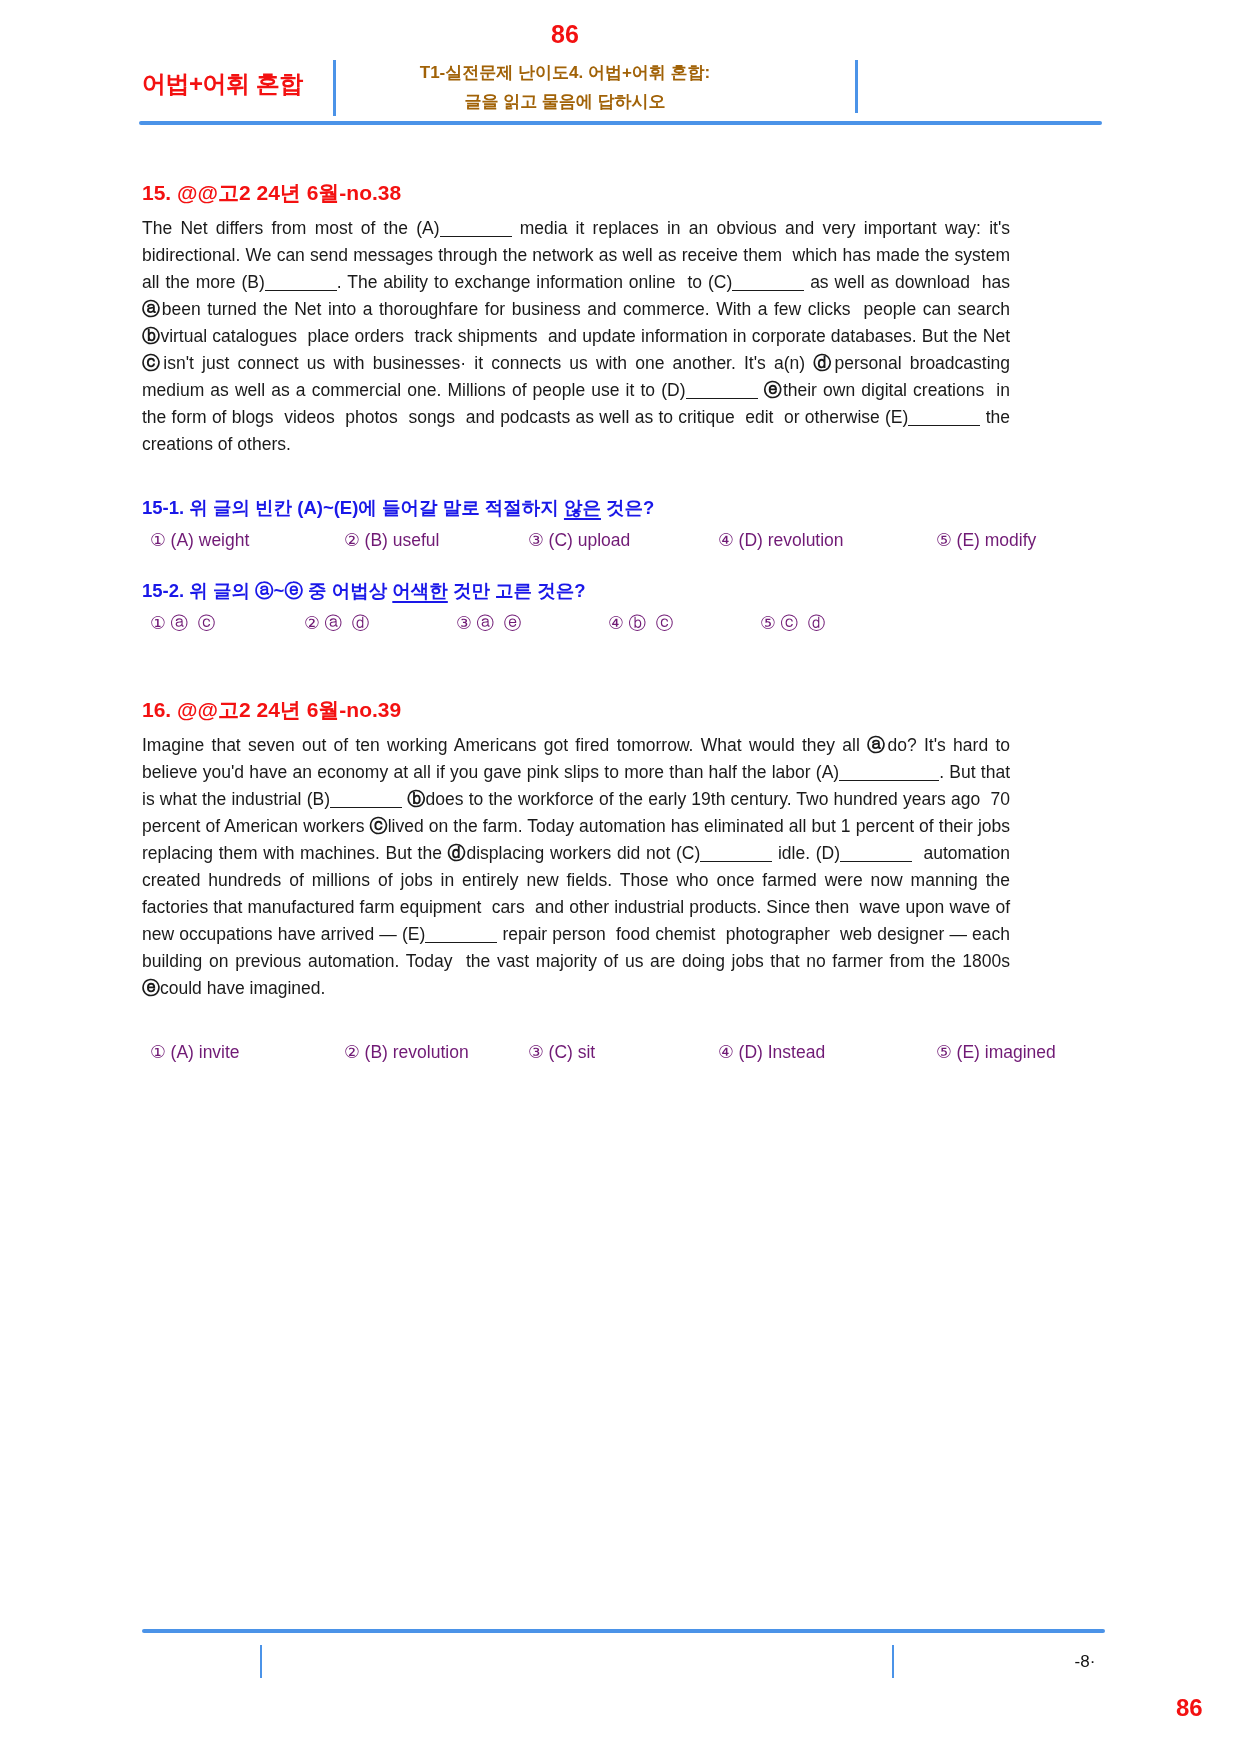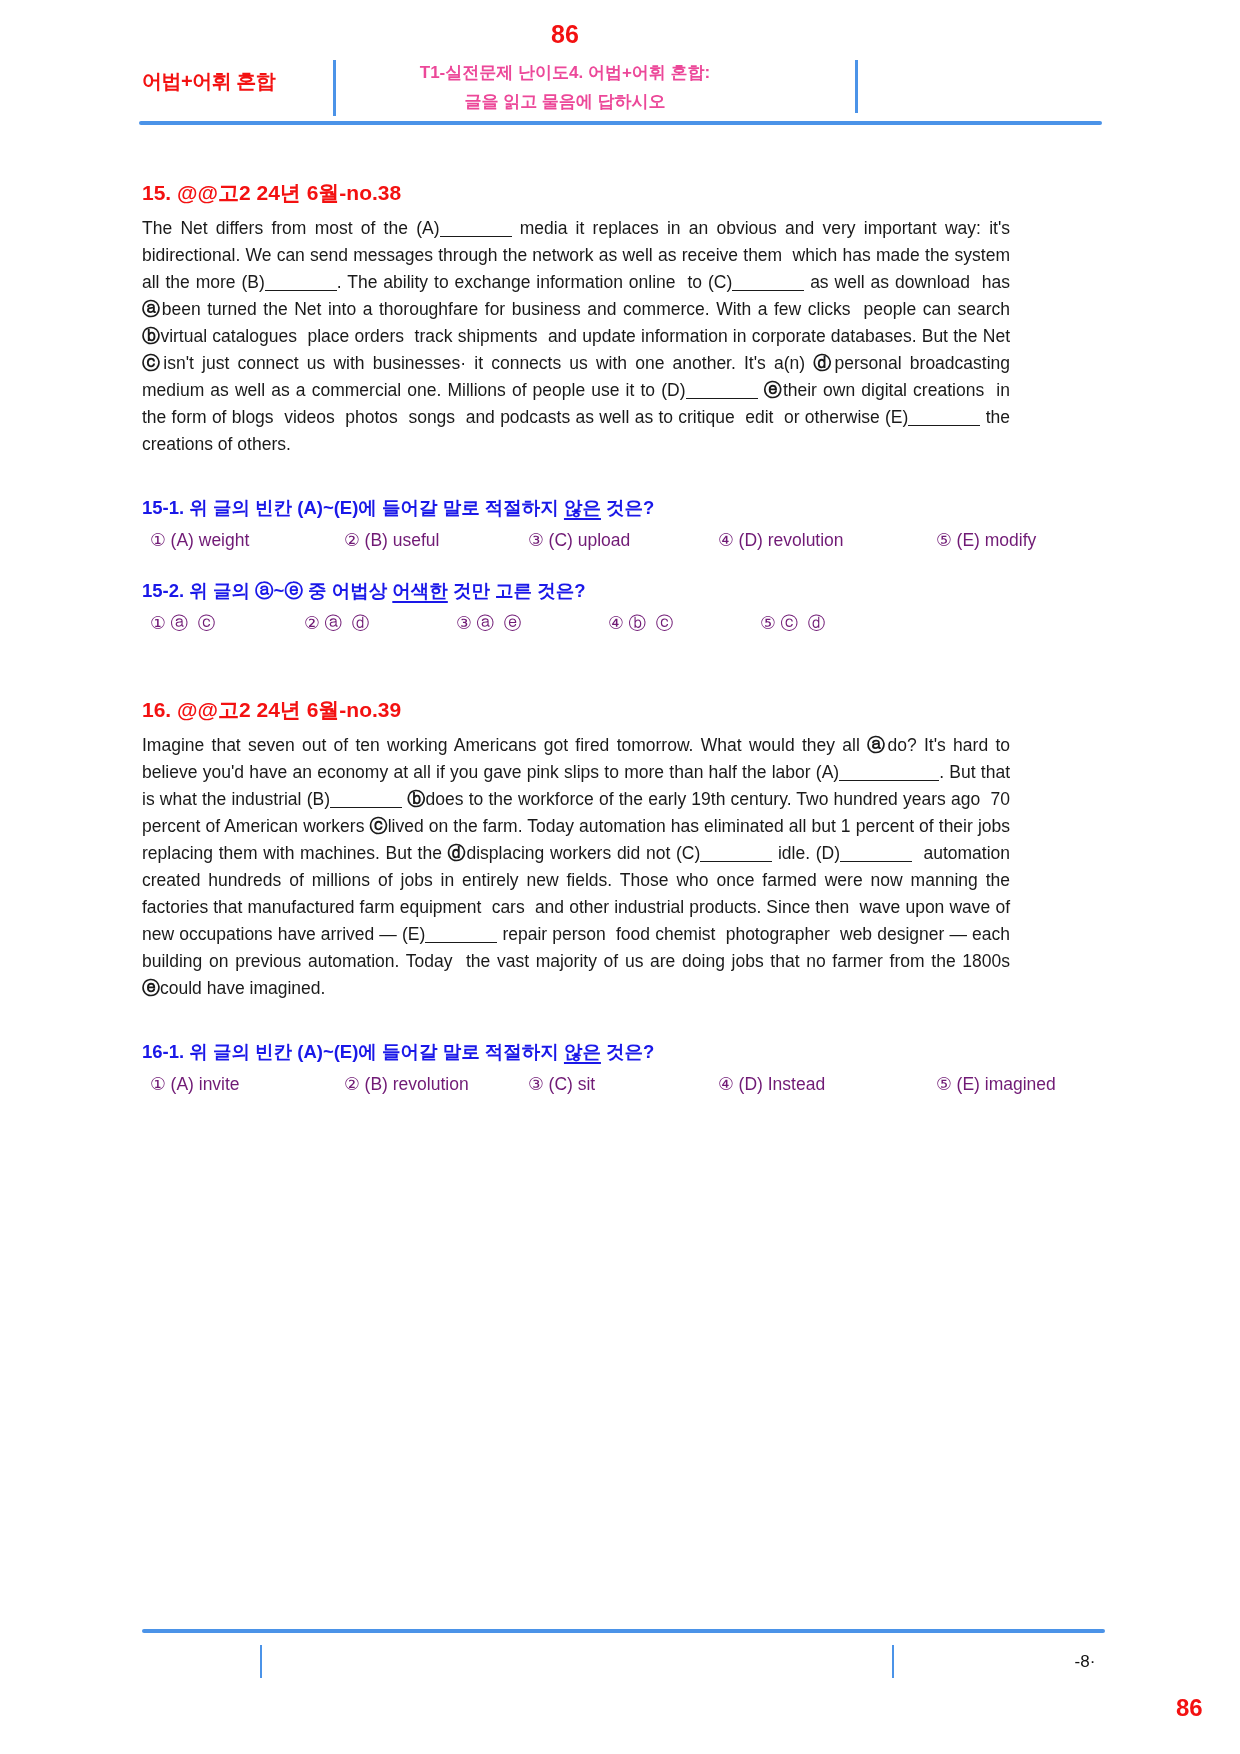--- a/index.html
+++ b/index.html
@@ -3,24 +3,24 @@
 <meta charset="utf-8">
 <style>
   html,body{margin:0;padding:0;background:#ffffff;}
   .page{
     position:relative;width:1240px;height:1754px;background:#ffffff;overflow:hidden;
     font-family:"Liberation Sans","DejaVu Sans",sans-serif;color:#1a1a1a;
   }
   
   .top-num{position:absolute;top:20px;left:0;width:1130px;text-align:center;
     font-size:25px;font-weight:600;color:#f31111;}
-  .header-left{position:absolute;left:142px;top:68px;font-size:20px;font-weight:800;
+  .header-left{position:absolute;left:142px;top:68px;font-size:24px;font-weight:800;
     color:#f31111;letter-spacing:-0.5px;}
   .header-center{position:absolute;left:365px;top:58px;width:400px;text-align:center;
-    color:#ec4899;font-weight:600;font-size:17px;line-height:29px;}
+    color:#a16207;font-weight:600;font-size:17px;line-height:29px;}
   .vbar{position:absolute;width:3px;background:#4b93e8;}
   .vbar1{left:333px;top:60px;height:56px;}
   .vbar2{left:855px;top:60px;height:53px;}
   .hrule{position:absolute;height:4px;background:#4b93e8;border-radius:2px;}
   .hrule.top{top:121px;left:139px;width:963px;}
   .hrule.bottom{top:1629px;left:142px;width:963px;}
   
   main{position:absolute;top:125px;left:142px;width:868px;}
   .qsection{margin:0;}
   .sec-title{margin:0;font-size:21px;line-height:24px;font-weight:600;color:#f31111;}
@@ -95,21 +95,20 @@
             </div>
   </div>
 </div>
   </section>
 
   <section class="qsection second">
     <h2 class="sec-title">16. @@고2 24년 6월-no.39</h2>
     <p class="passage">Imagine that seven out of ten working Americans got fired tomorrow. What would they all <span class="cg"><span class="circ">ⓐ</span>do</span>? It's hard to believe you'd have an economy at all if you gave pink slips to more than half the labor <span class="blank"><span class="blabel">(A)</span><span class="bline long"></span></span>. But that is what the industrial <span class="blank"><span class="blabel">(B)</span><span class="bline"></span></span> <span class="cg"><span class="circ">ⓑ</span>does</span> to the workforce of the early 19th century. Two hundred years ago  70 percent of American workers <span class="cg"><span class="circ">ⓒ</span>lived on</span> the farm. Today automation has eliminated all but 1 percent of their jobs  replacing them with machines. But the <span class="cg"><span class="circ">ⓓ</span>displacing</span> workers did not <span class="blank"><span class="blabel">(C)</span><span class="bline"></span></span> idle. <span class="blank"><span class="blabel">(D)</span><span class="bline"></span></span>  automation created hundreds of millions of jobs in entirely new fields. Those who once farmed were now manning the factories that manufactured farm equipment  cars  and other industrial products. Since then  wave upon wave of new occupations have arrived — <span class="blank"><span class="blabel">(E)</span><span class="bline"></span></span> repair person  food chemist  photographer  web designer — each building on previous automation. Today  the vast majority of us are doing jobs that no farmer from the 1800s <span class="cg"><span class="circ">ⓔ</span>could</span> have imagined.</p>
     <div class="questions">
   <div class="question">
-    <div class="q-title"><span class="q-pre">16-1. 위 글의 빈칸 (A)~(E)에 들어갈 말로 적절하지 </span><span class="u-word">않은</span><span class="q-post"> 것은?</span></div>
     <div class="options wide">
               <span>① (A) invite</span>
               <span>② (B) revolution</span>
               <span>③ (C) sit</span>
               <span>④ (D) Instead</span>
               <span>⑤ (E) imagined</span>
             </div>
   </div>
 
 </div>

